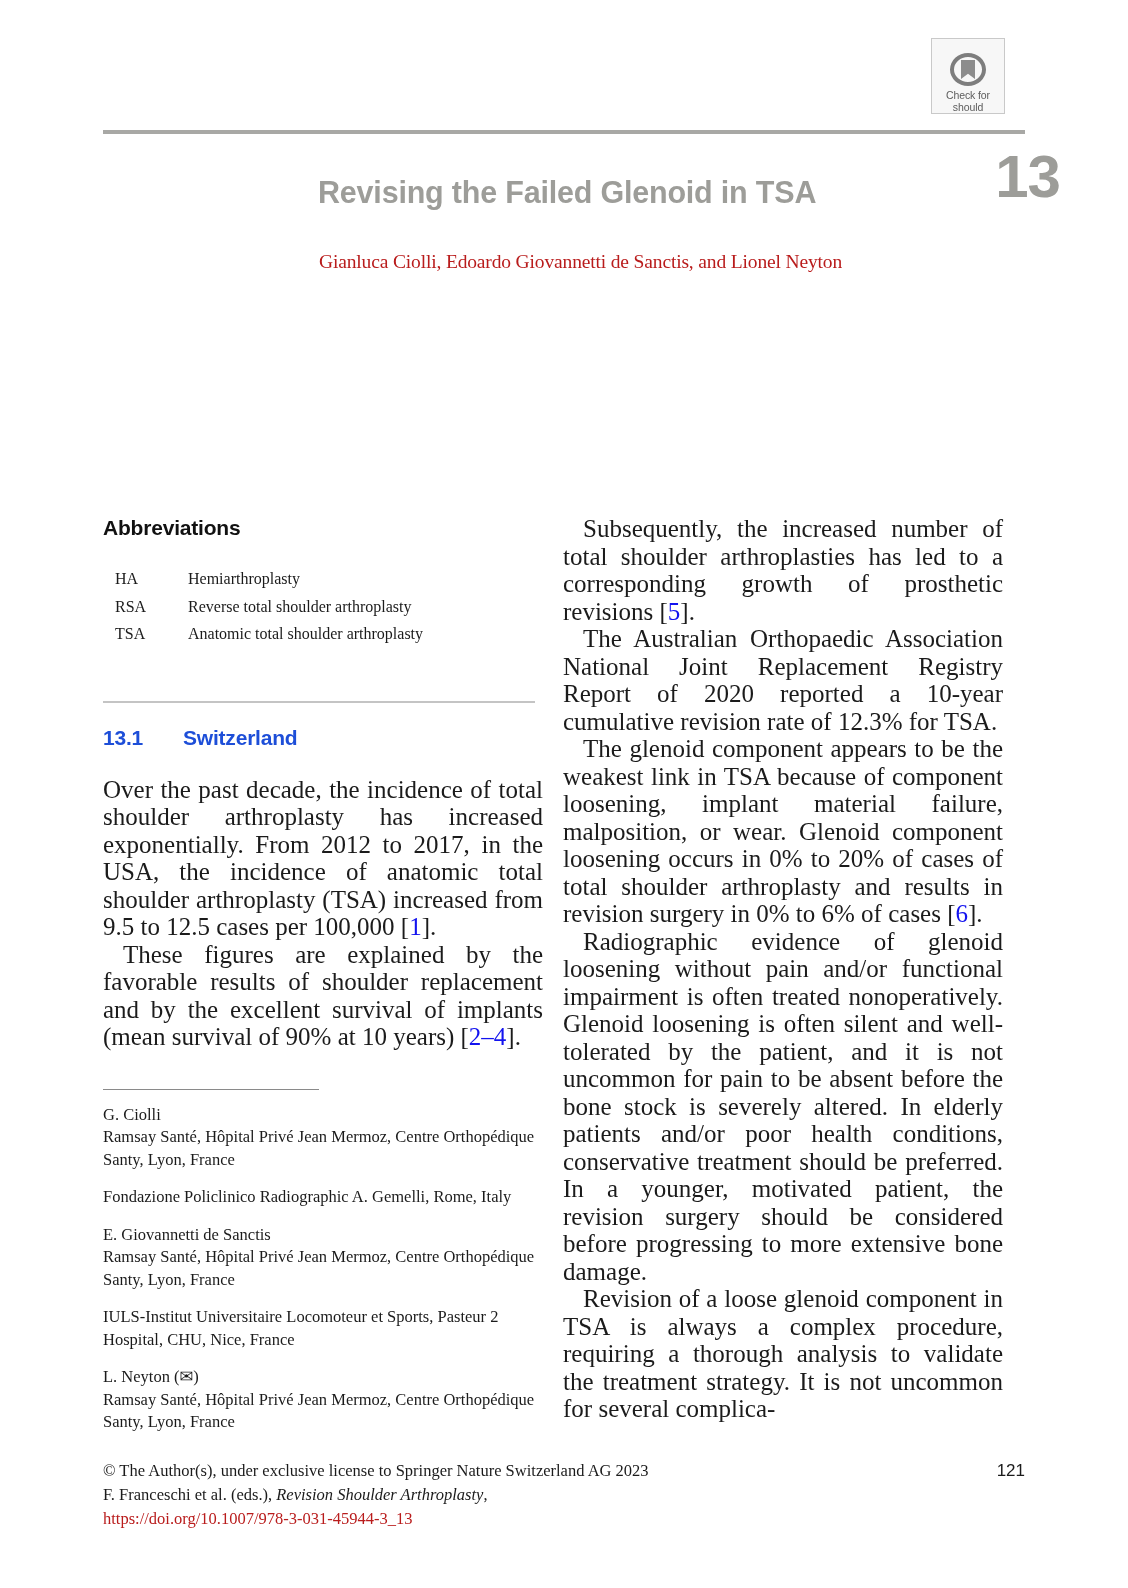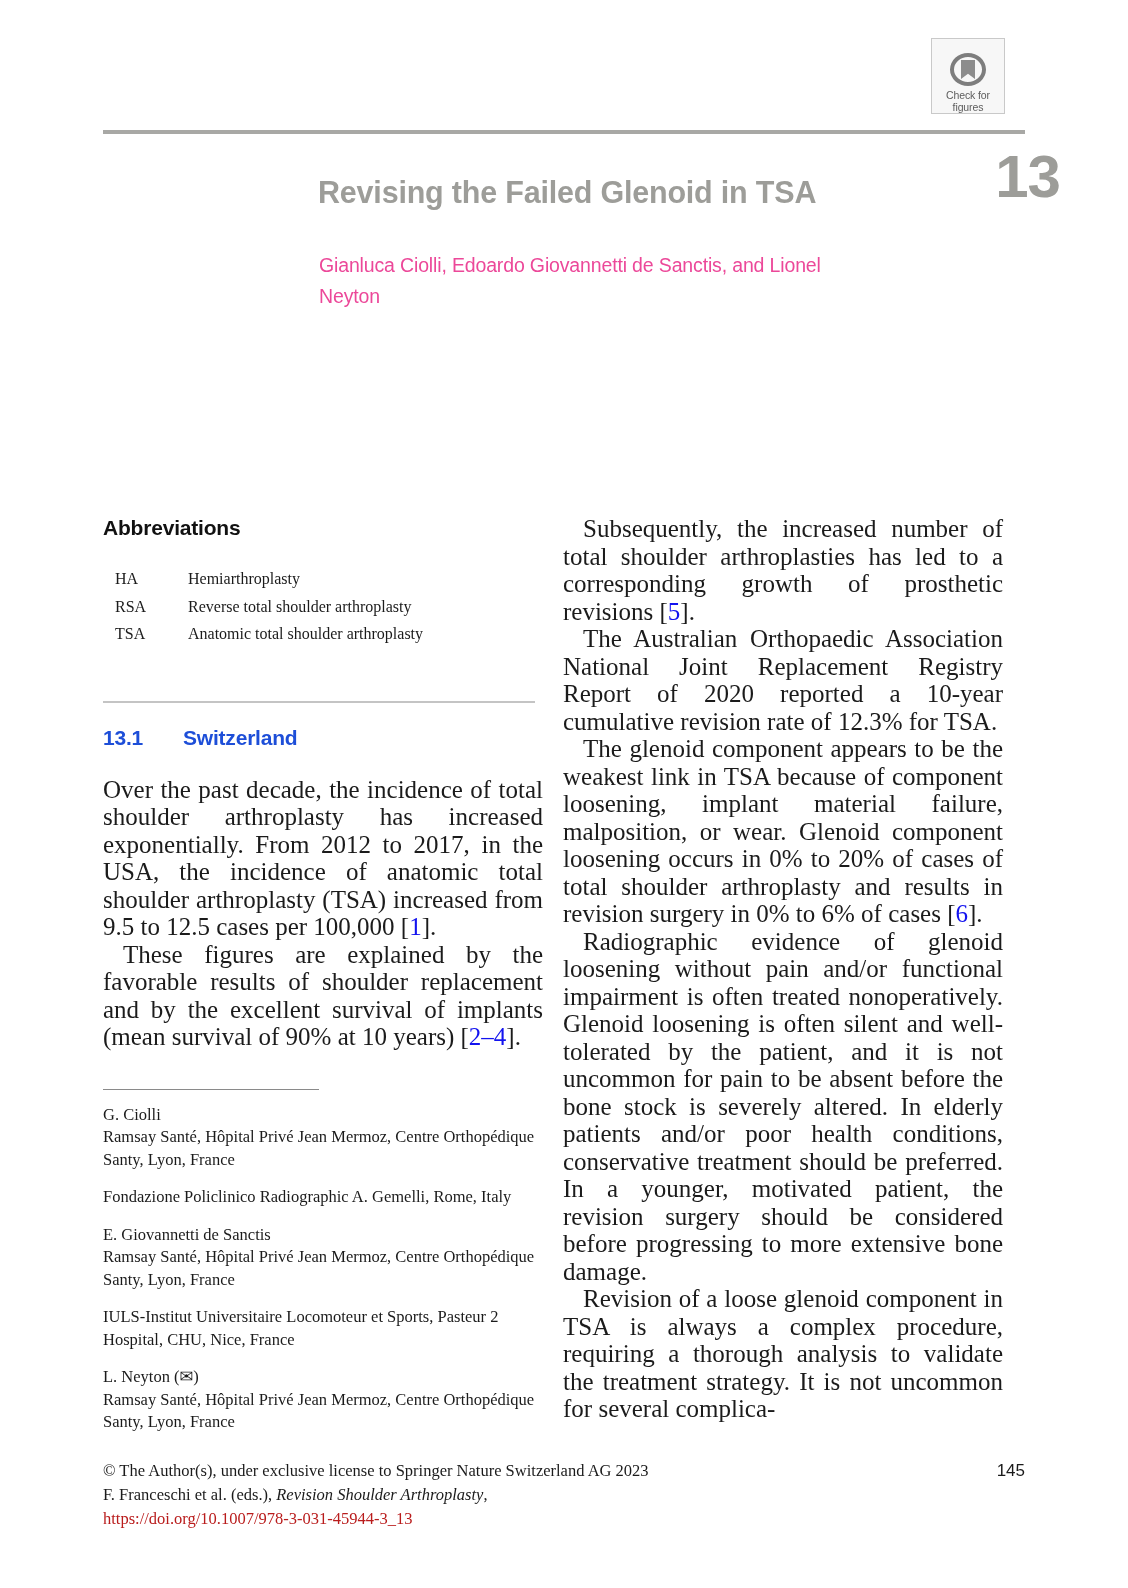--- a/index.html
+++ b/index.html
@@ -91,24 +91,24 @@
     font-size: 60px;
     line-height: 62px;
     color: #9d9d99;
     letter-spacing: -1px;
   }
   .authors {
     position: absolute;
     left: 319px;
     top: 250px;
     width: 560px;
-    font-family: Liberation Sans, sans-serif;
+    font-family: Liberation Serif, serif;
     font-size: 19.5px;
-    line-height: 31px;
-    color: #ec4899;
+    line-height: 24px;
+    color: #b91c1c;
     letter-spacing: -0.15px;
   }
 
   
   .col {
     position: absolute;
     top: 515px;
     width: 440px;
   }
   .col-left  { left: 103px; }
@@ -216,21 +216,21 @@
 </style>
 </head>
 <body>
 
 <div class="updates-badge">
   <div class="ring">
     <div class="bookmark"></div>
   </div>
   <div class="cap">
     <span>Check for</span><br>
-    <span>figures</span>
+    <span>should</span>
   </div>
 </div>
 
 <div class="header-rule"></div>
 
 <h1 class="chapter-title">Revising the Failed Glenoid in TSA</h1>
 <div class="chapter-number">13</div>
 <div class="authors">Gianluca Ciolli, Edoardo Giovannetti de Sanctis, and Lionel Neyton</div>
 
 <div class="col col-left">
@@ -296,14 +296,14 @@
 
   <p class="body indent">Radiographic evidence of glenoid loosening without pain and/or functional impairment is often treated nonoperatively. Glenoid loosening is often silent and well-tolerated by the patient, and it is not uncommon for pain to be absent before the bone stock is severely altered. In elderly patients and/or poor health conditions, conservative treatment should be preferred. In a younger, motivated patient, the revision surgery should be considered before progressing to more extensive bone damage.</p>
 
   <p class="body indent">Revision of a loose glenoid component in TSA is always a complex procedure, requiring a thorough analysis to validate the treatment strategy. It is not uncommon for several complica-</p>
 </div>
 
 <div class="page-footer">
   <span class="footer-line">© The Author(s), under exclusive license to Springer Nature Switzerland AG 2023</span>
   <span class="footer-line"><span>F. Franceschi et al. (eds.), </span><span class="footer-title">Revision Shoulder Arthroplasty</span><span>,</span></span>
   <a class="footer-line footer-doi" href="#">https://doi.org/10.1007/978-3-031-45944-3_13</a>
-  <span class="page-number">145</span>
+  <span class="page-number">121</span>
 </div>
 
 </body></html>

